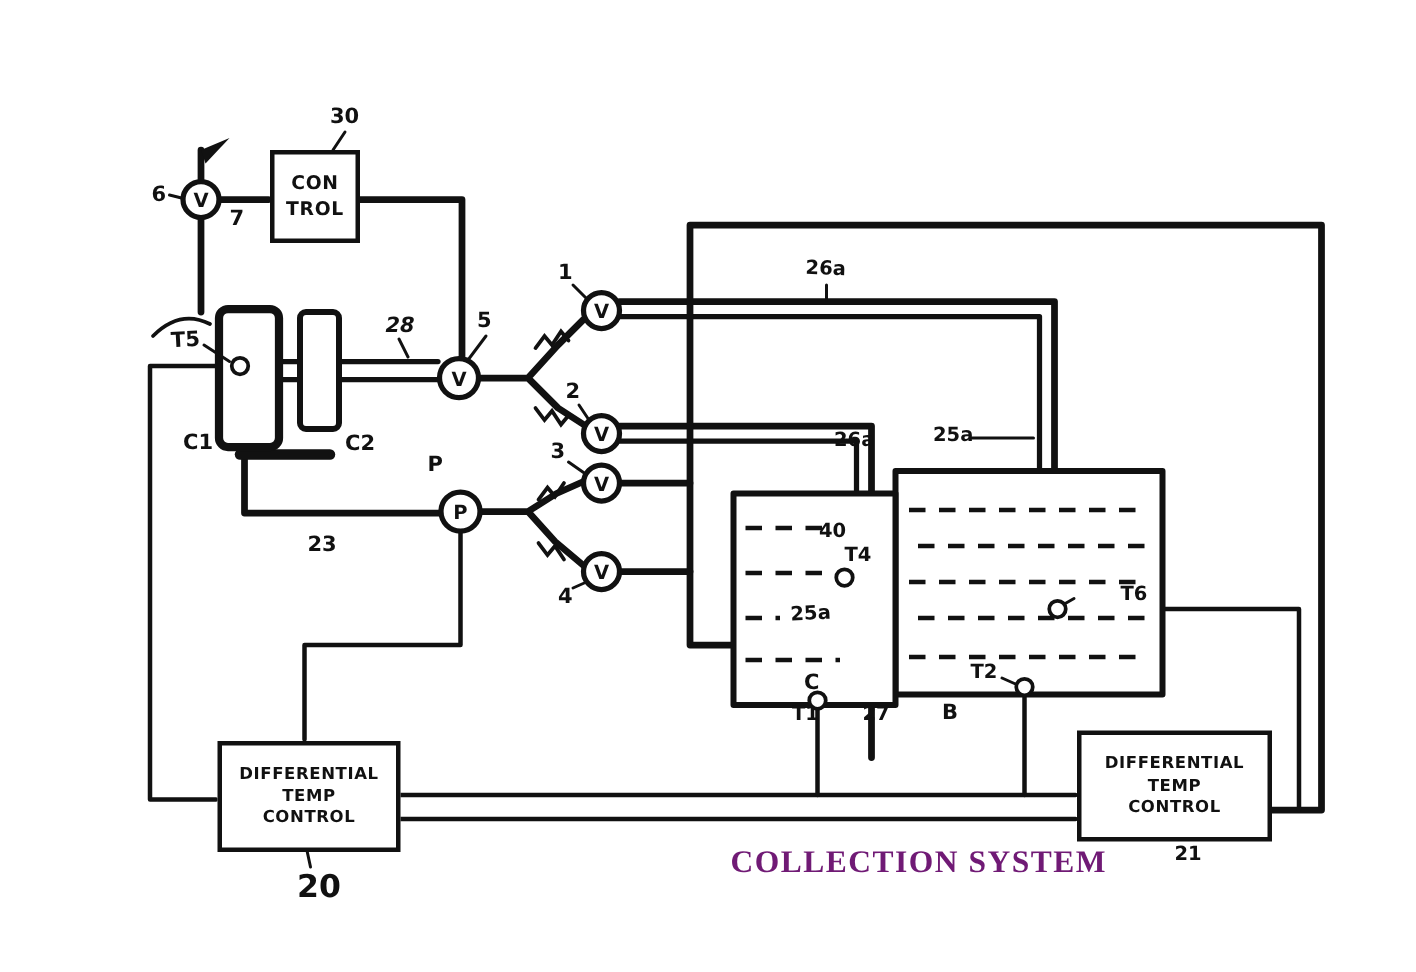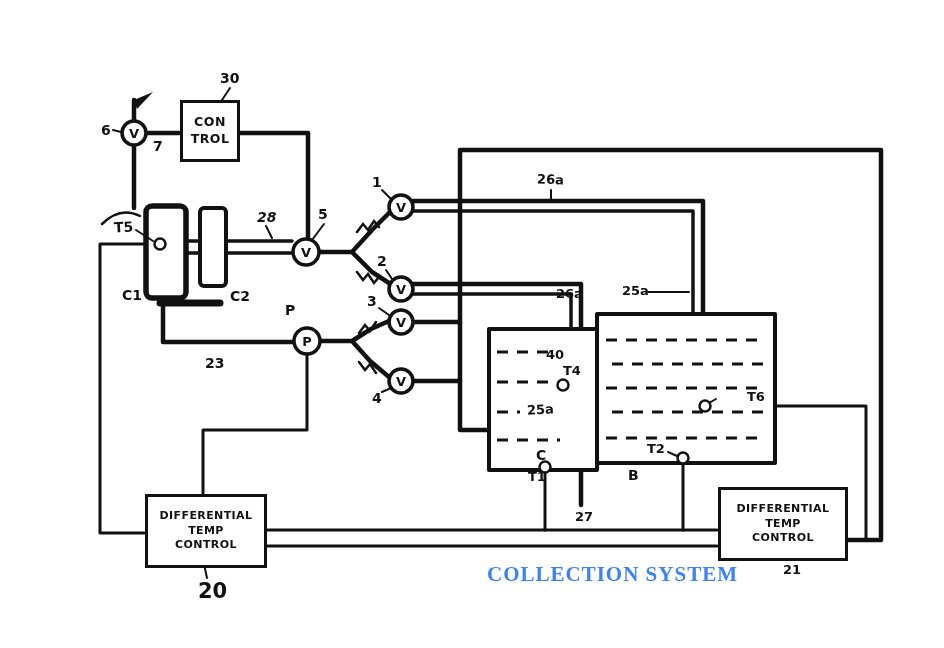--- a/index.html
+++ b/index.html
@@ -10,21 +10,21 @@
        font-family:"DejaVu Sans",sans-serif;}
   .sm{font-size:13px;}
   .box{position:absolute;border:3px solid #111;background:#fff;display:flex;
        flex-direction:column;align-items:center;justify-content:center;text-align:center;
        font-weight:700;color:#111;}
   .box .ln{line-height:1.35;}
   #control-box{left:180px;top:100px;width:54px;height:56px;font-size:12.5px;letter-spacing:.5px;}
   #diff-box-20{left:145px;top:494px;width:116px;height:68px;font-size:11px;letter-spacing:.4px;}
   #diff-box-21{left:718px;top:487px;width:124px;height:68px;font-size:11px;letter-spacing:.4px;}
   #title{position:absolute;left:487px;top:562px;font-family:"Liberation Serif","DejaVu Serif",serif;
-         font-size:21px;font-weight:700;letter-spacing:1px;color:#3b82f6;}
+         font-size:21px;font-weight:700;letter-spacing:1px;color:#701a75;}
   .tilt1{transform:rotate(-3deg);} .tilt2{transform:rotate(2deg);}
 </style>
 </head>
 <body>
 
 <div id="fig">
 
   <svg width="944" height="648" viewBox="0 0 944 648">
 
     <g stroke="#111" stroke-width="4.5" fill="none" stroke-linecap="round" stroke-linejoin="round">
@@ -164,21 +164,21 @@
   <div class="lbl" style="left:285px;top:302px;">P</div>
   <div class="lbl" style="left:205px;top:355px;">23</div>
   <div class="lbl sm tilt2" style="left:537px;top:172px;">26a</div>
   <div class="lbl sm" style="left:556px;top:286px;">26a</div>
   <div class="lbl sm" style="left:622px;top:283px;">25a</div>
   <div class="lbl sm" style="left:546px;top:347px;">40</div>
   <div class="lbl sm" style="left:563px;top:363px;">T4</div>
   <div class="lbl sm tilt1" style="left:527px;top:402px;">25a</div>
   <div class="lbl" style="left:536px;top:447px;">C</div>
   <div class="lbl sm" style="left:528px;top:469px;">T1</div>
-  <div class="lbl sm" style="left:575px;top:469px;margin-top:40px;">27</div>
+  <div class="lbl sm" style="left:575px;top:469px;">27</div>
   <div class="lbl" style="left:628px;top:467px;">B</div>
   <div class="lbl sm" style="left:647px;top:441px;">T2</div>
   <div class="lbl sm" style="left:747px;top:389px;">T6</div>
   <div class="lbl" style="left:198px;top:579px;font-size:21px;">20</div>
   <div class="lbl sm" style="left:783px;top:562px;">21</div>
 
   <div id="title">COLLECTION SYSTEM</div>
 </div>
 
 </body></html>

